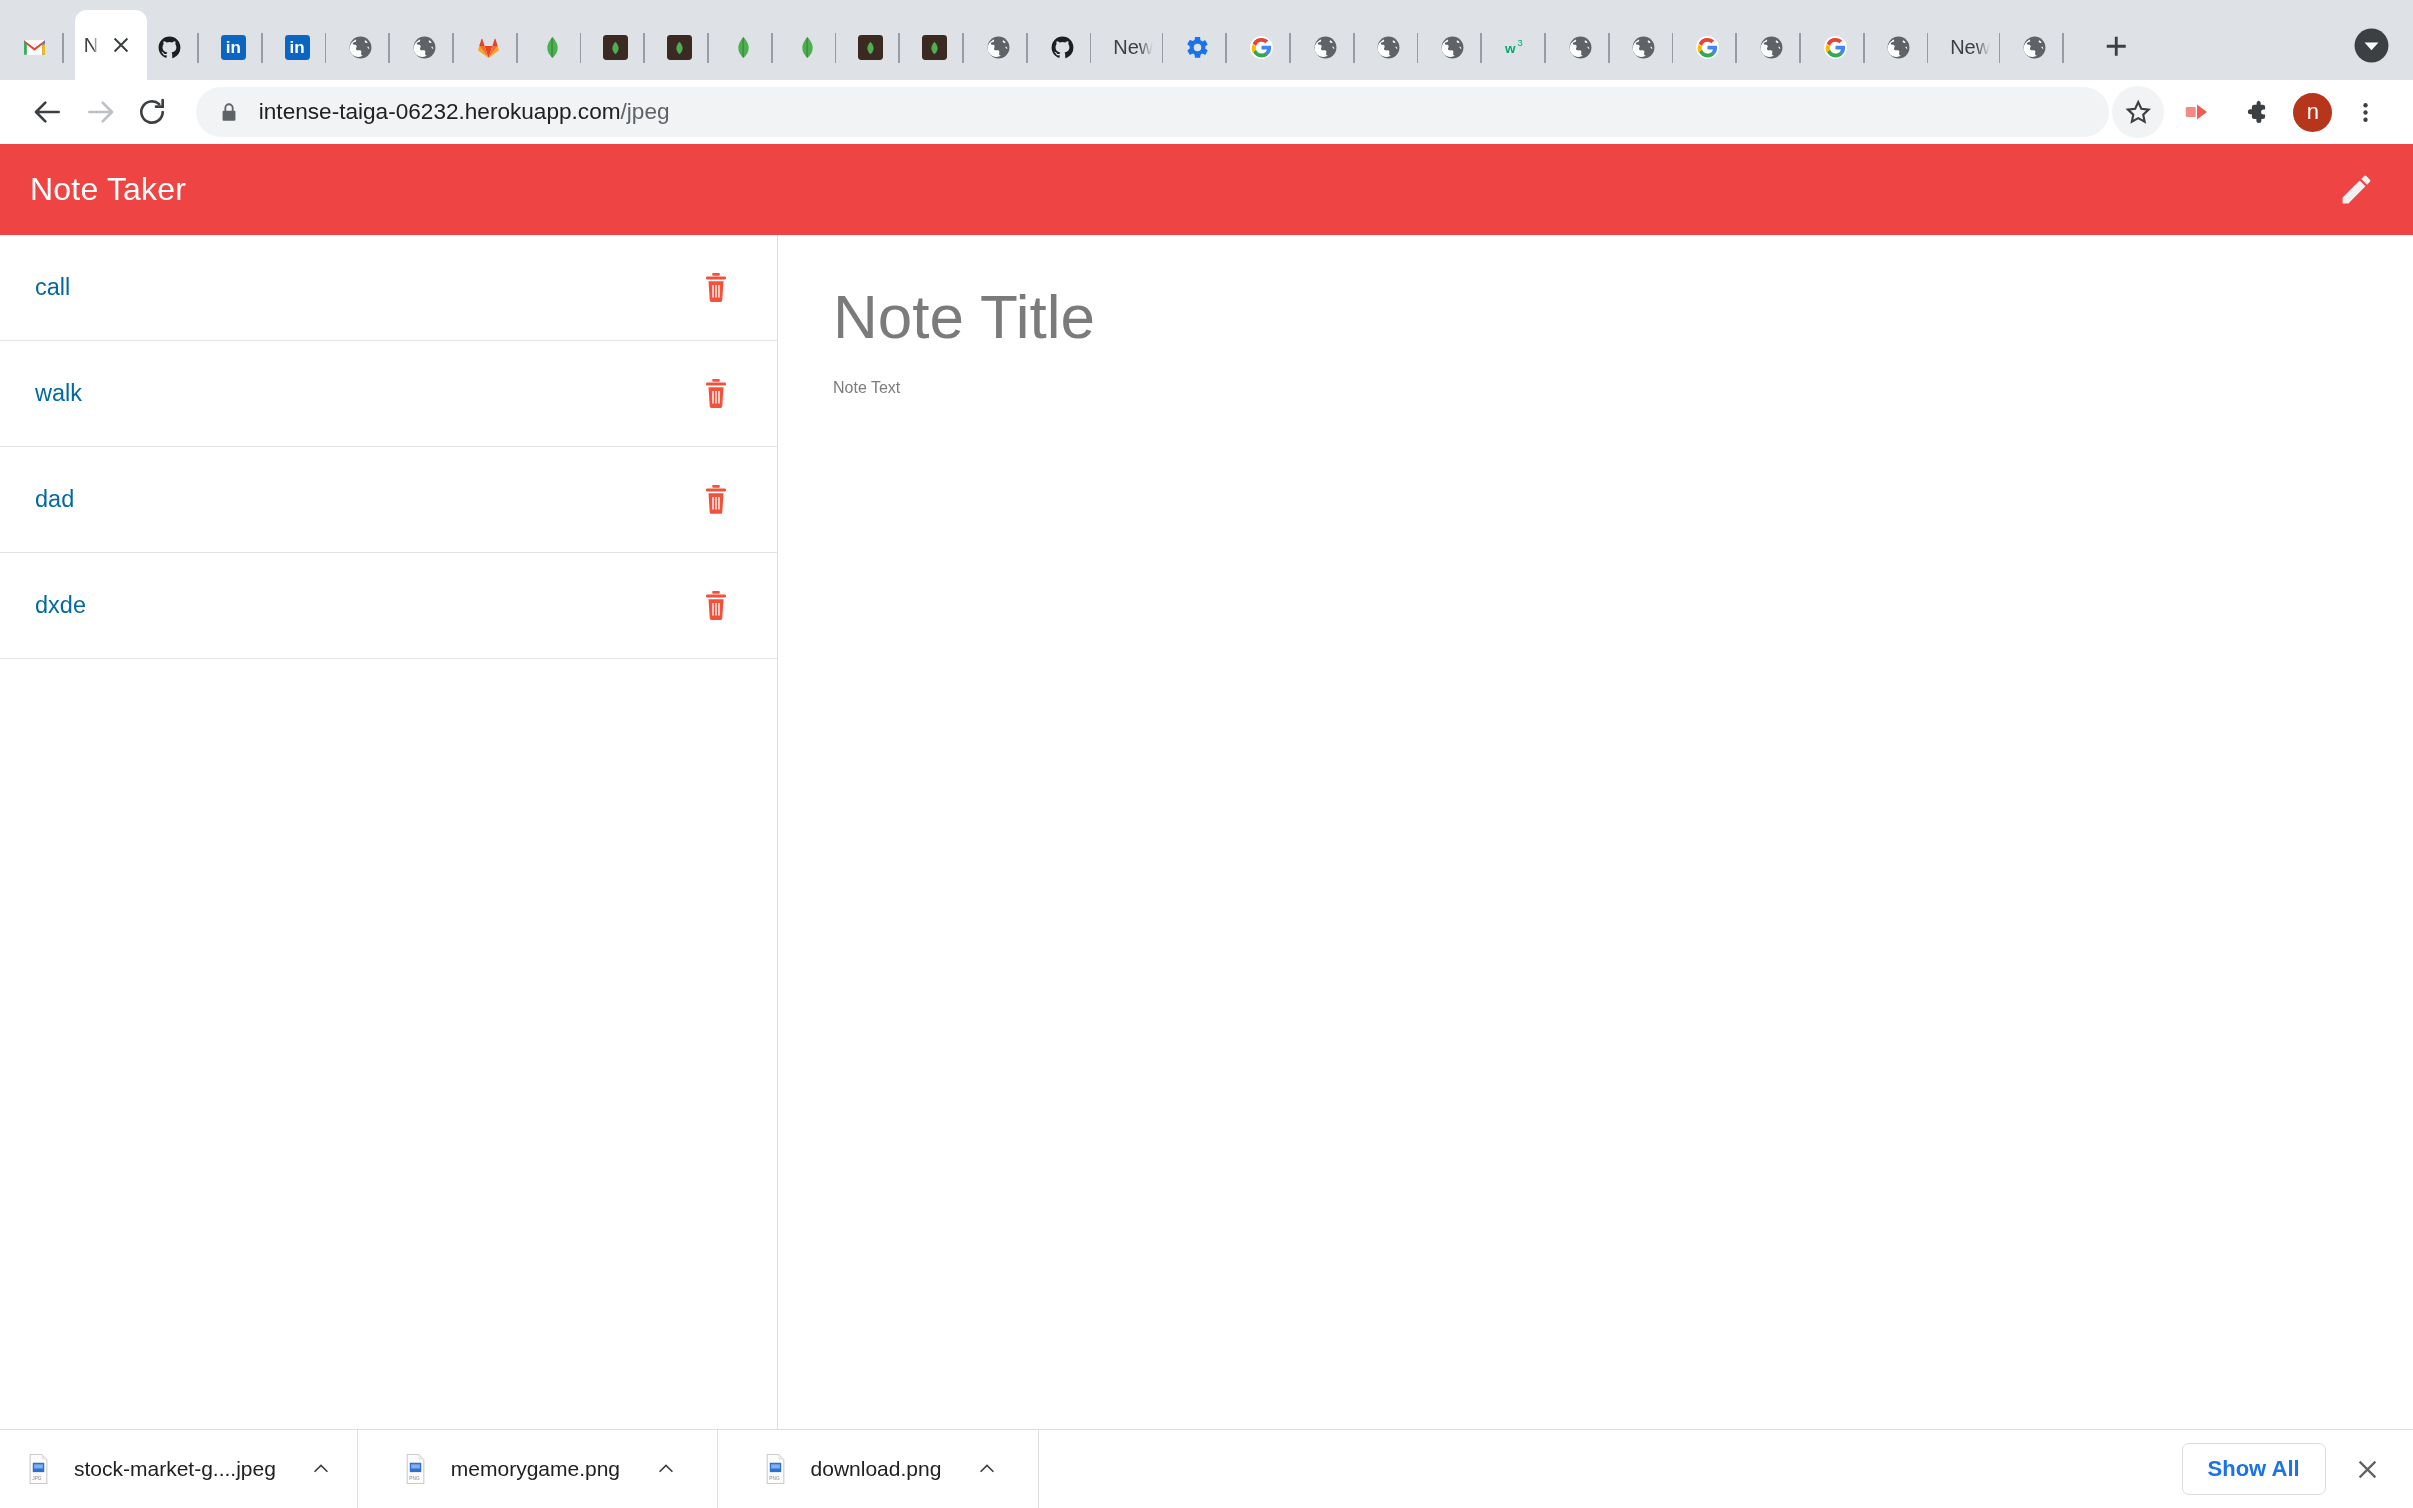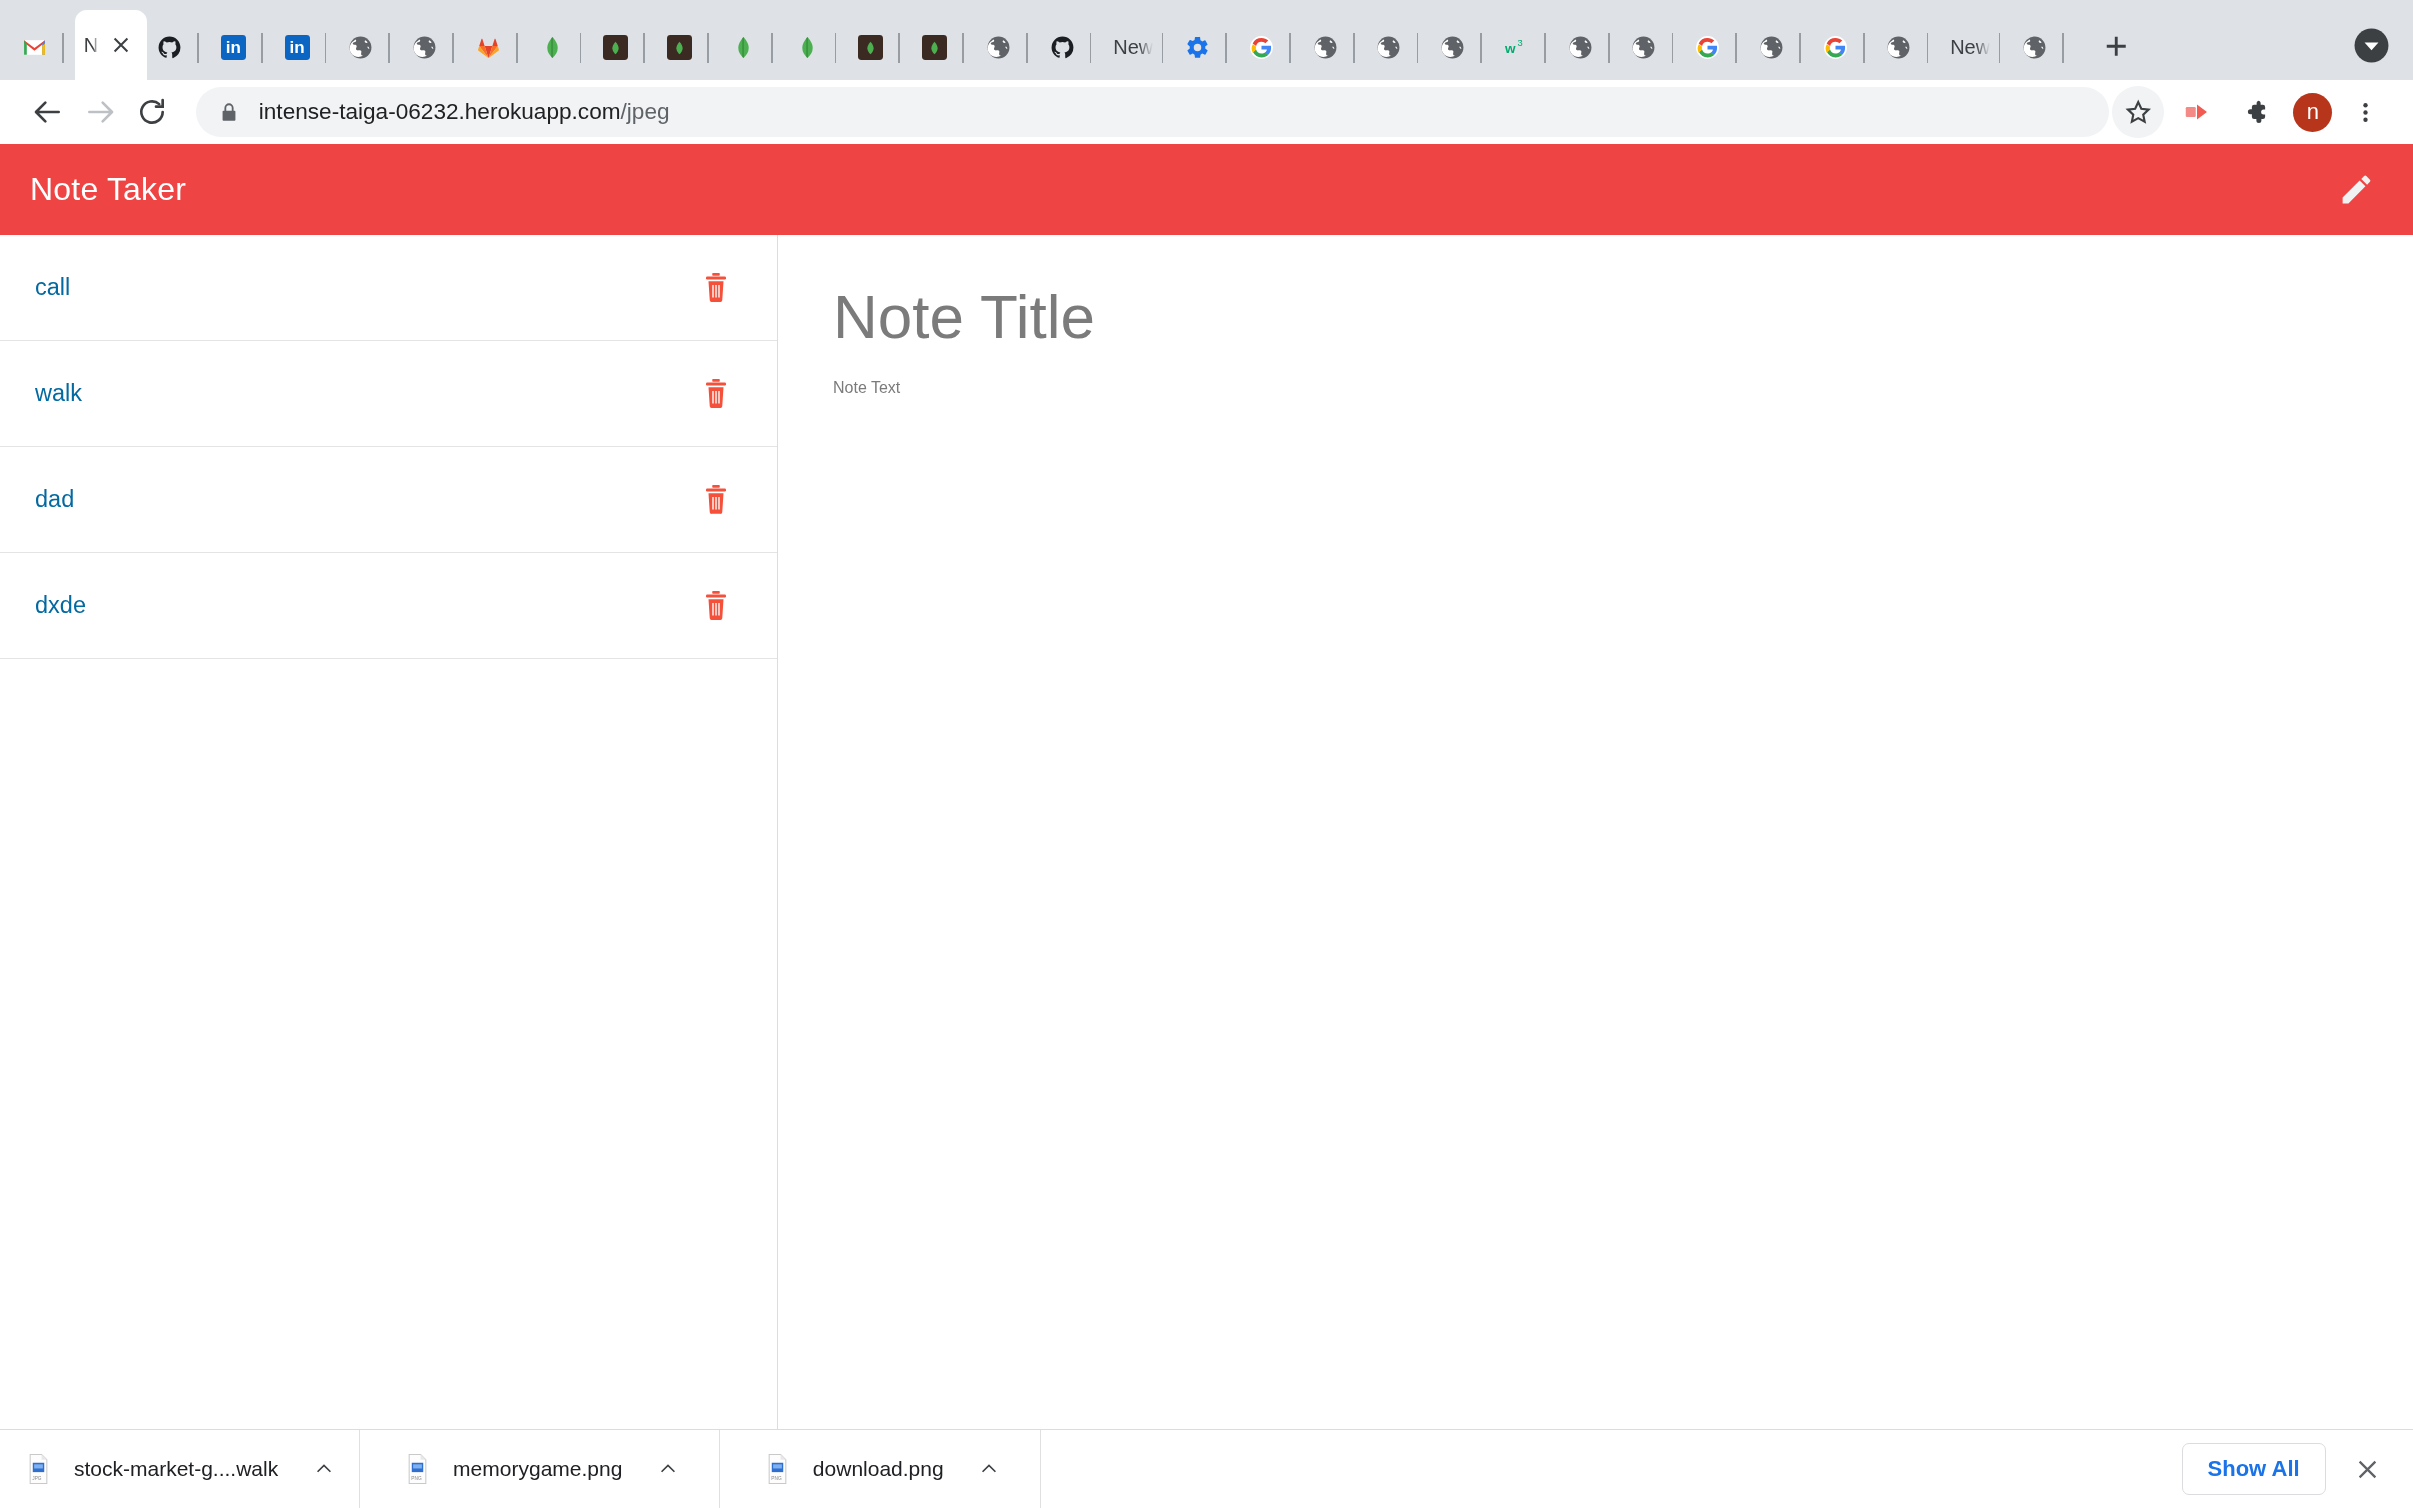--- a/index.html
+++ b/index.html
@@ -769,21 +769,21 @@
       <div class="dl-item">
         <span class="dl-icon">
           <svg width="25" height="32" viewBox="0 0 24 30">
               <path fill="#fdfdfd" stroke="#c9c9c9" stroke-width="1" d="M4 1h11l5 5v23H4z"></path>
               <path fill="#e8e8e8" d="M15 1l5 5h-5z"></path>
               <rect x="6.5" y="9" width="11" height="9" fill="#2f6fd0"></rect>
               <rect x="7.8" y="10.5" width="8.4" height="4" fill="#7fb0ef"></rect>
               <text x="6" y="26" font-family="Liberation Sans, sans-serif" font-size="4.6" fill="#8a8a8a">JPG</text>
             </svg>
         </span>
-        <span class="dl-name">stock-market-g....walk</span>
+        <span class="dl-name">stock-market-g....jpeg</span>
         <span class="dl-caret">
           <svg width="22" height="22" viewBox="0 0 24 24">
               <path fill="none" stroke="#3c4043" stroke-width="1.8" d="M5 15l7-7 7 7"></path>
             </svg>
         </span>
       </div>
 
       <div class="dl-item" style="padding-left:39px;padding-right:34px">
         <span class="dl-icon">
           <svg width="25" height="32" viewBox="0 0 24 30">

